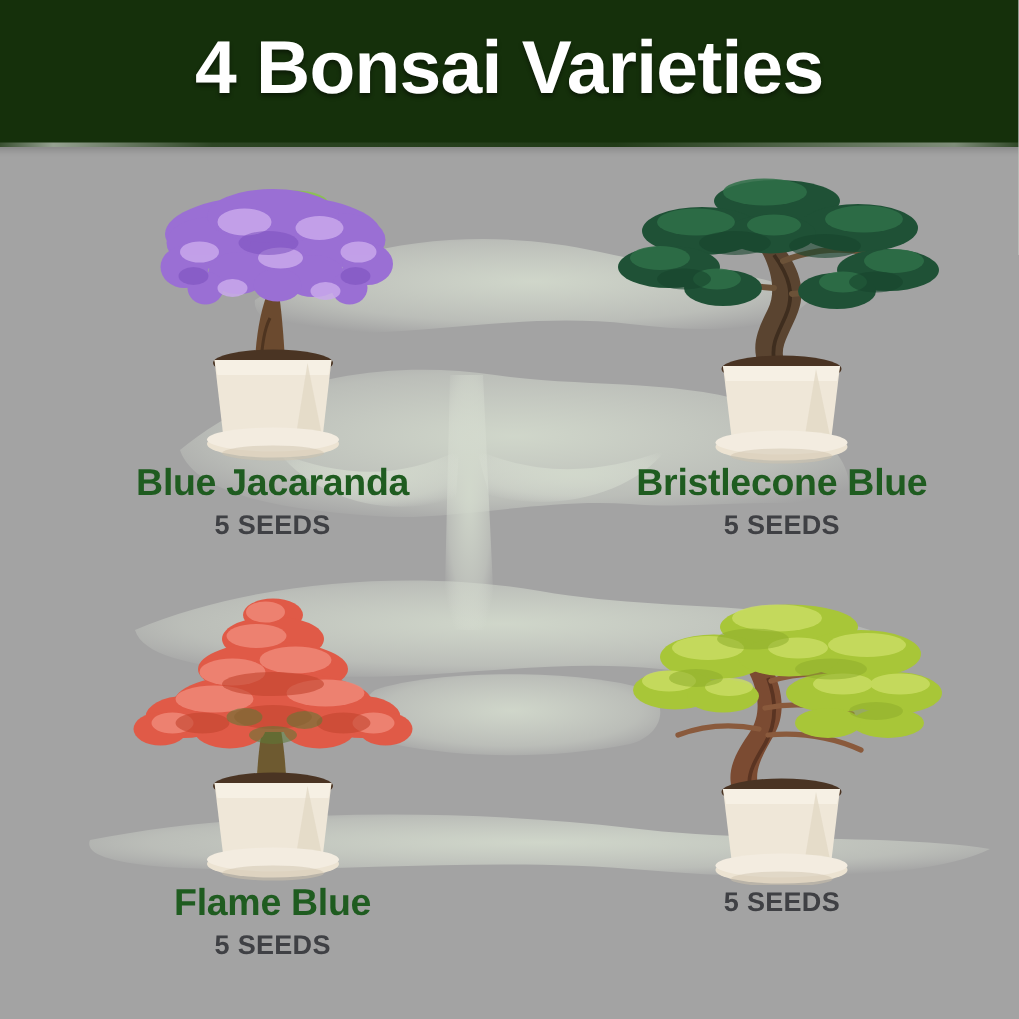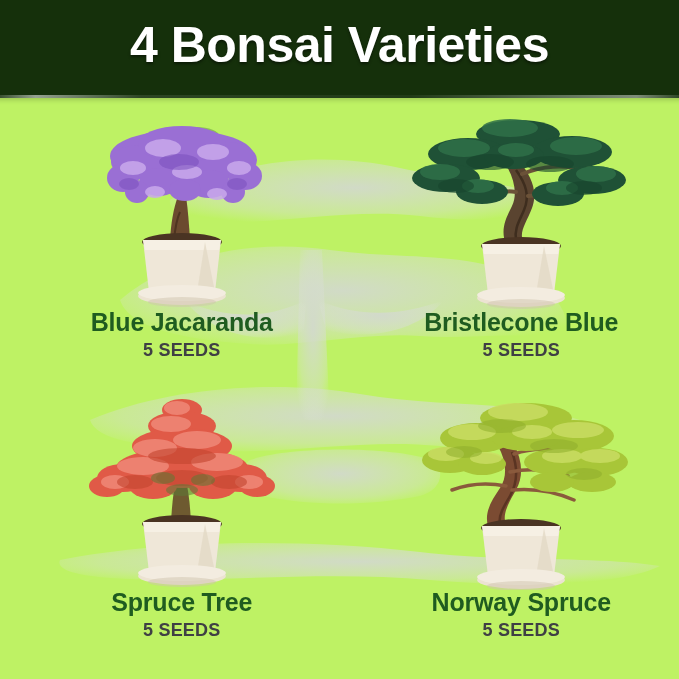--- a/index.html
+++ b/index.html
@@ -11,21 +11,21 @@
     height: 679px;
     overflow: hidden;
     font-family: "Liberation Sans", sans-serif;
     background: #dfe4da;
   }
 
   .poster {
     position: relative;
     width: 679px;
     height: 679px;
-    background: #bef264;
+    background: #a3a3a3;
     overflow: hidden;
   }
 
   
   .bg-watermark {
     position: absolute;
     inset: 0;
     pointer-events: none;
   }
   .bg-watermark svg {
@@ -326,21 +326,21 @@
           <path d="M76 132 L154 132 L148 182 L82 182 Z" fill="#efe7d8"></path>
           <path d="M76 132 L154 132 L152 142 L78 142 Z" fill="#f6f0e4"></path>
           <path d="M138 134 L148 182 L130 182 L138 134 Z" fill="#e2d8c4" opacity="0.75"></path>
 
           <ellipse cx="115" cy="186" rx="44" ry="9" fill="#ece3d2"></ellipse>
           <ellipse cx="115" cy="183" rx="44" ry="8" fill="#f3ece0"></ellipse>
           <ellipse cx="115" cy="192" rx="34" ry="5" fill="#cfc4ae" opacity="0.5"></ellipse>
         </g>
       </svg>
       <div class="label-block">
-        <div class="species-name">Spruce Tree</div>
+        <div class="species-name">Flame Blue</div>
         <div class="seed-count">5 SEEDS</div>
       </div>
     </div>
 
     <div class="cell row2">
       <svg class="plant-art" viewBox="0 0 230 200">
         <g>
 
           <path d="M108 54 C116 70 118 86 110 100 C102 114 96 124 100 136 L82 136
                    C78 122 86 110 94 98 C102 86 100 70 92 56 Z" fill="#7b4b32"></path>
@@ -382,19 +382,18 @@
           <path d="M76 136 L154 136 L148 186 L82 186 Z" fill="#efe7d8"></path>
           <path d="M76 136 L154 136 L152 146 L78 146 Z" fill="#f6f0e4"></path>
           <path d="M138 138 L148 186 L130 186 L138 138 Z" fill="#e2d8c4" opacity="0.75"></path>
 
           <ellipse cx="115" cy="190" rx="44" ry="9" fill="#ece3d2"></ellipse>
           <ellipse cx="115" cy="187" rx="44" ry="8" fill="#f3ece0"></ellipse>
           <ellipse cx="115" cy="196" rx="34" ry="5" fill="#cfc4ae" opacity="0.5"></ellipse>
         </g>
       </svg>
       <div class="label-block">
-        <div class="species-name">Norway Spruce</div>
         <div class="seed-count">5 SEEDS</div>
       </div>
     </div>
 
   </div>
 </div>
 
 </body></html>

